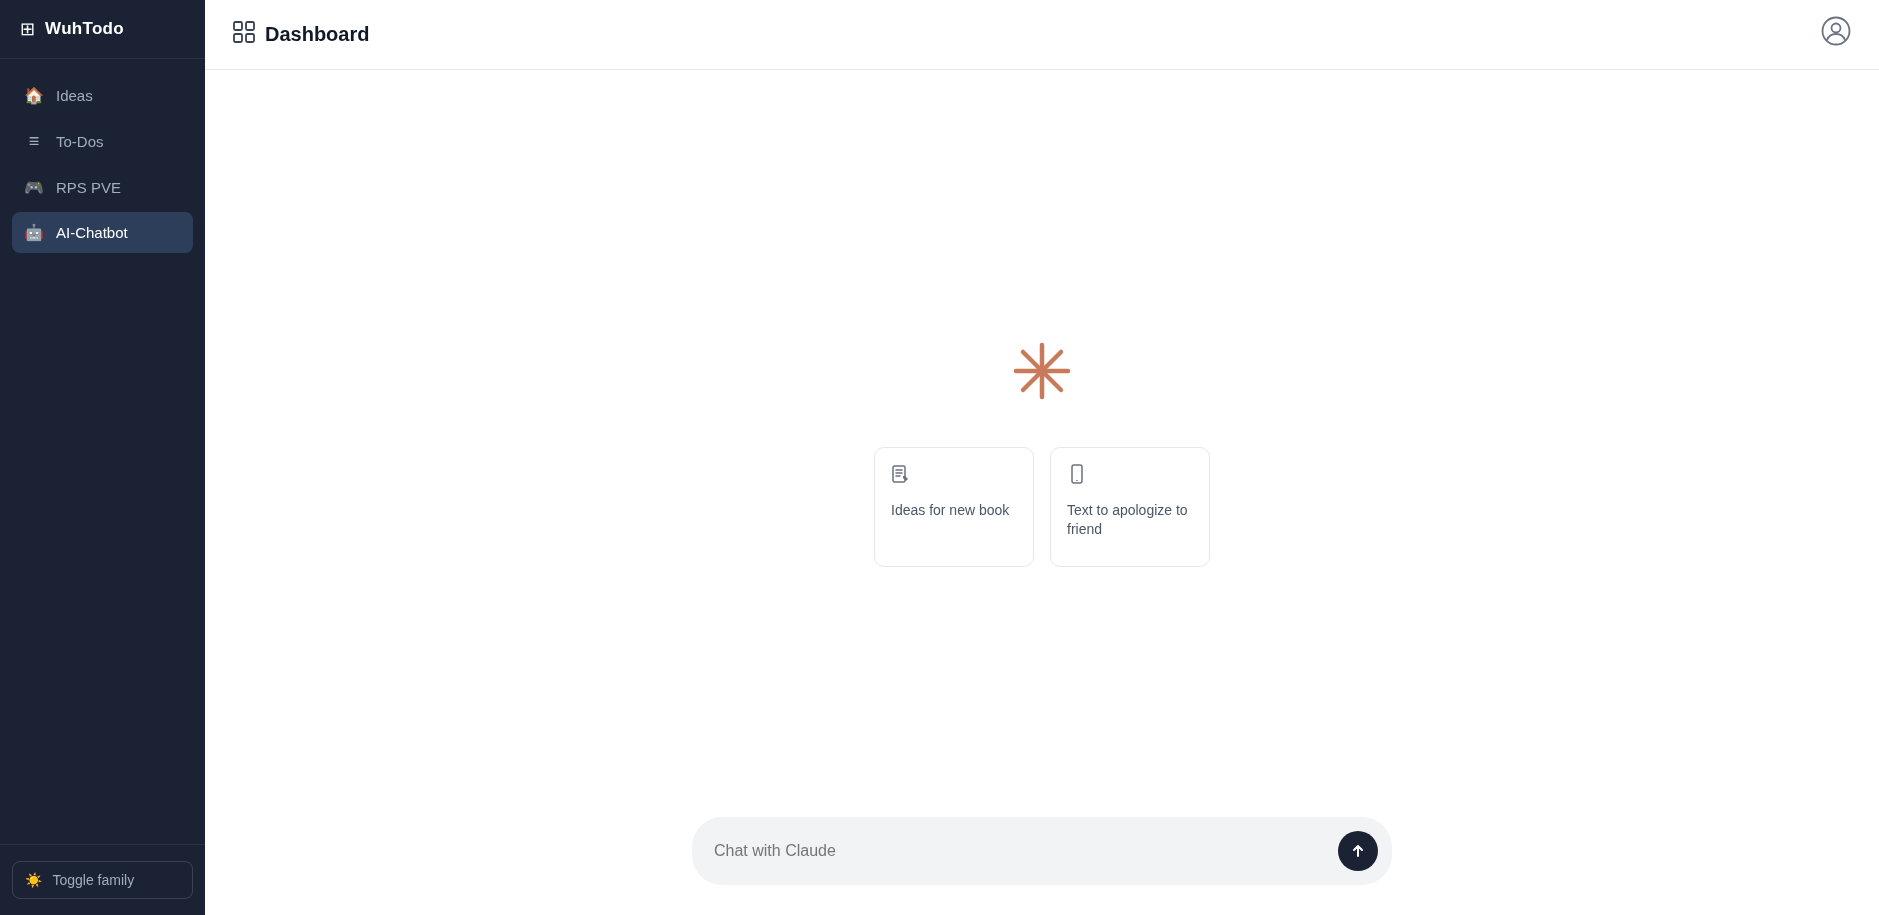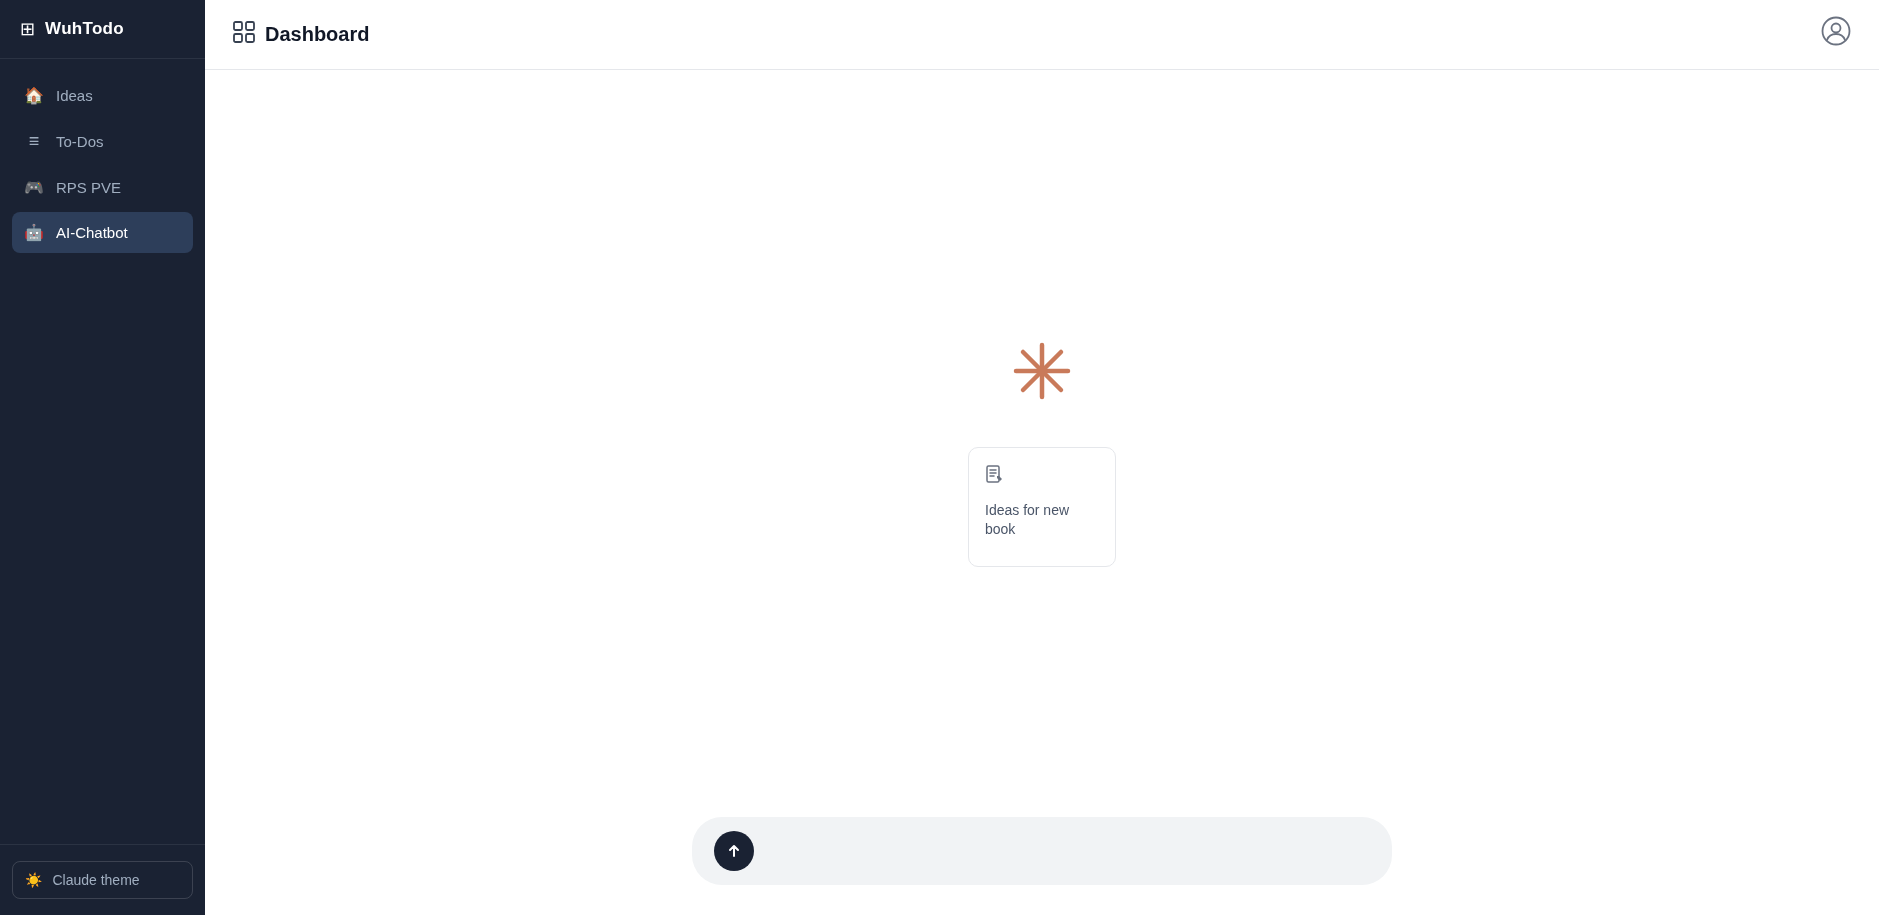--- a/index.html
+++ b/index.html
@@ -132,21 +132,21 @@
       margin-bottom: 40px;
     }
 
     
     .cards-row {
       display: flex;
       gap: 16px;
       margin-bottom: 0;
     }
     .card {
-      width: 148px;
+      width: 160px;
       min-height: 120px;
       border: 1px solid #e5e7eb;
       border-radius: 10px;
       padding: 16px;
       cursor: pointer;
       background: #fff;
       display: flex;
       flex-direction: column;
       gap: 12px;
       transition: box-shadow 0.15s;
@@ -232,21 +232,21 @@
       <span>RPS PVE</span>
     </div>
     <div class="sidebar-item active">
       <span class="item-icon">🤖</span>
       <span>AI-Chatbot</span>
     </div>
   </nav>
   <div class="sidebar-bottom">
     <button class="toggle-theme-btn">
       <span>☀️</span>
-      <span>Claude theme</span>
+      <span>Toggle family</span>
     </button>
   </div>
 </aside>
 
 <div class="main">
 
   <header class="header">
     <div class="header-title-wrap">
       <span class="header-icon">
         <svg width="22" height="22" viewBox="0 0 22 22" fill="none" xmlns="http://www.w3.org/2000/svg">
@@ -283,24 +283,34 @@
       <div class="card">
         <span class="card-icon">
           <svg width="20" height="20" viewBox="0 0 20 20" fill="none" xmlns="http://www.w3.org/2000/svg">
             <rect x="2" y="2" width="12" height="16" rx="1.5" stroke="#6b7280" stroke-width="1.5"></rect>
             <path d="M5 6h6M5 9h6M5 12h4" stroke="#6b7280" stroke-width="1.5" stroke-linecap="round"></path>
             <path d="M14 12l3 3-2 2-3-3v-2h2z" fill="#6b7280"></path>
           </svg>
         </span>
         <span class="card-label">Ideas for new book</span>
       </div>
+      <div class="card">
+        <span class="card-icon">
+          <svg width="20" height="20" viewBox="0 0 20 20" fill="none" xmlns="http://www.w3.org/2000/svg">
+            <rect x="5" y="1" width="10" height="18" rx="2" stroke="#6b7280" stroke-width="1.5"></rect>
+            <circle cx="10" cy="16.5" r="0.8" fill="#6b7280"></circle>
+          </svg>
+        </span>
+        <span class="card-label">Text to apologize to friend</span>
+      </div>
     </div>
 
     <div class="chat-bar-wrap">
       <div class="chat-bar">
+        <input class="chat-input" type="text" placeholder="Chat with Claude" style="">
         <button class="chat-send-btn">
           <svg width="16" height="16" viewBox="0 0 16 16" fill="none" xmlns="http://www.w3.org/2000/svg">
             <path d="M8 13V3M8 3L4 7M8 3l4 4" stroke="#fff" stroke-width="2" stroke-linecap="round" stroke-linejoin="round"></path>
           </svg>
         </button>
       </div>
     </div>
   </div>
 </div>
 

